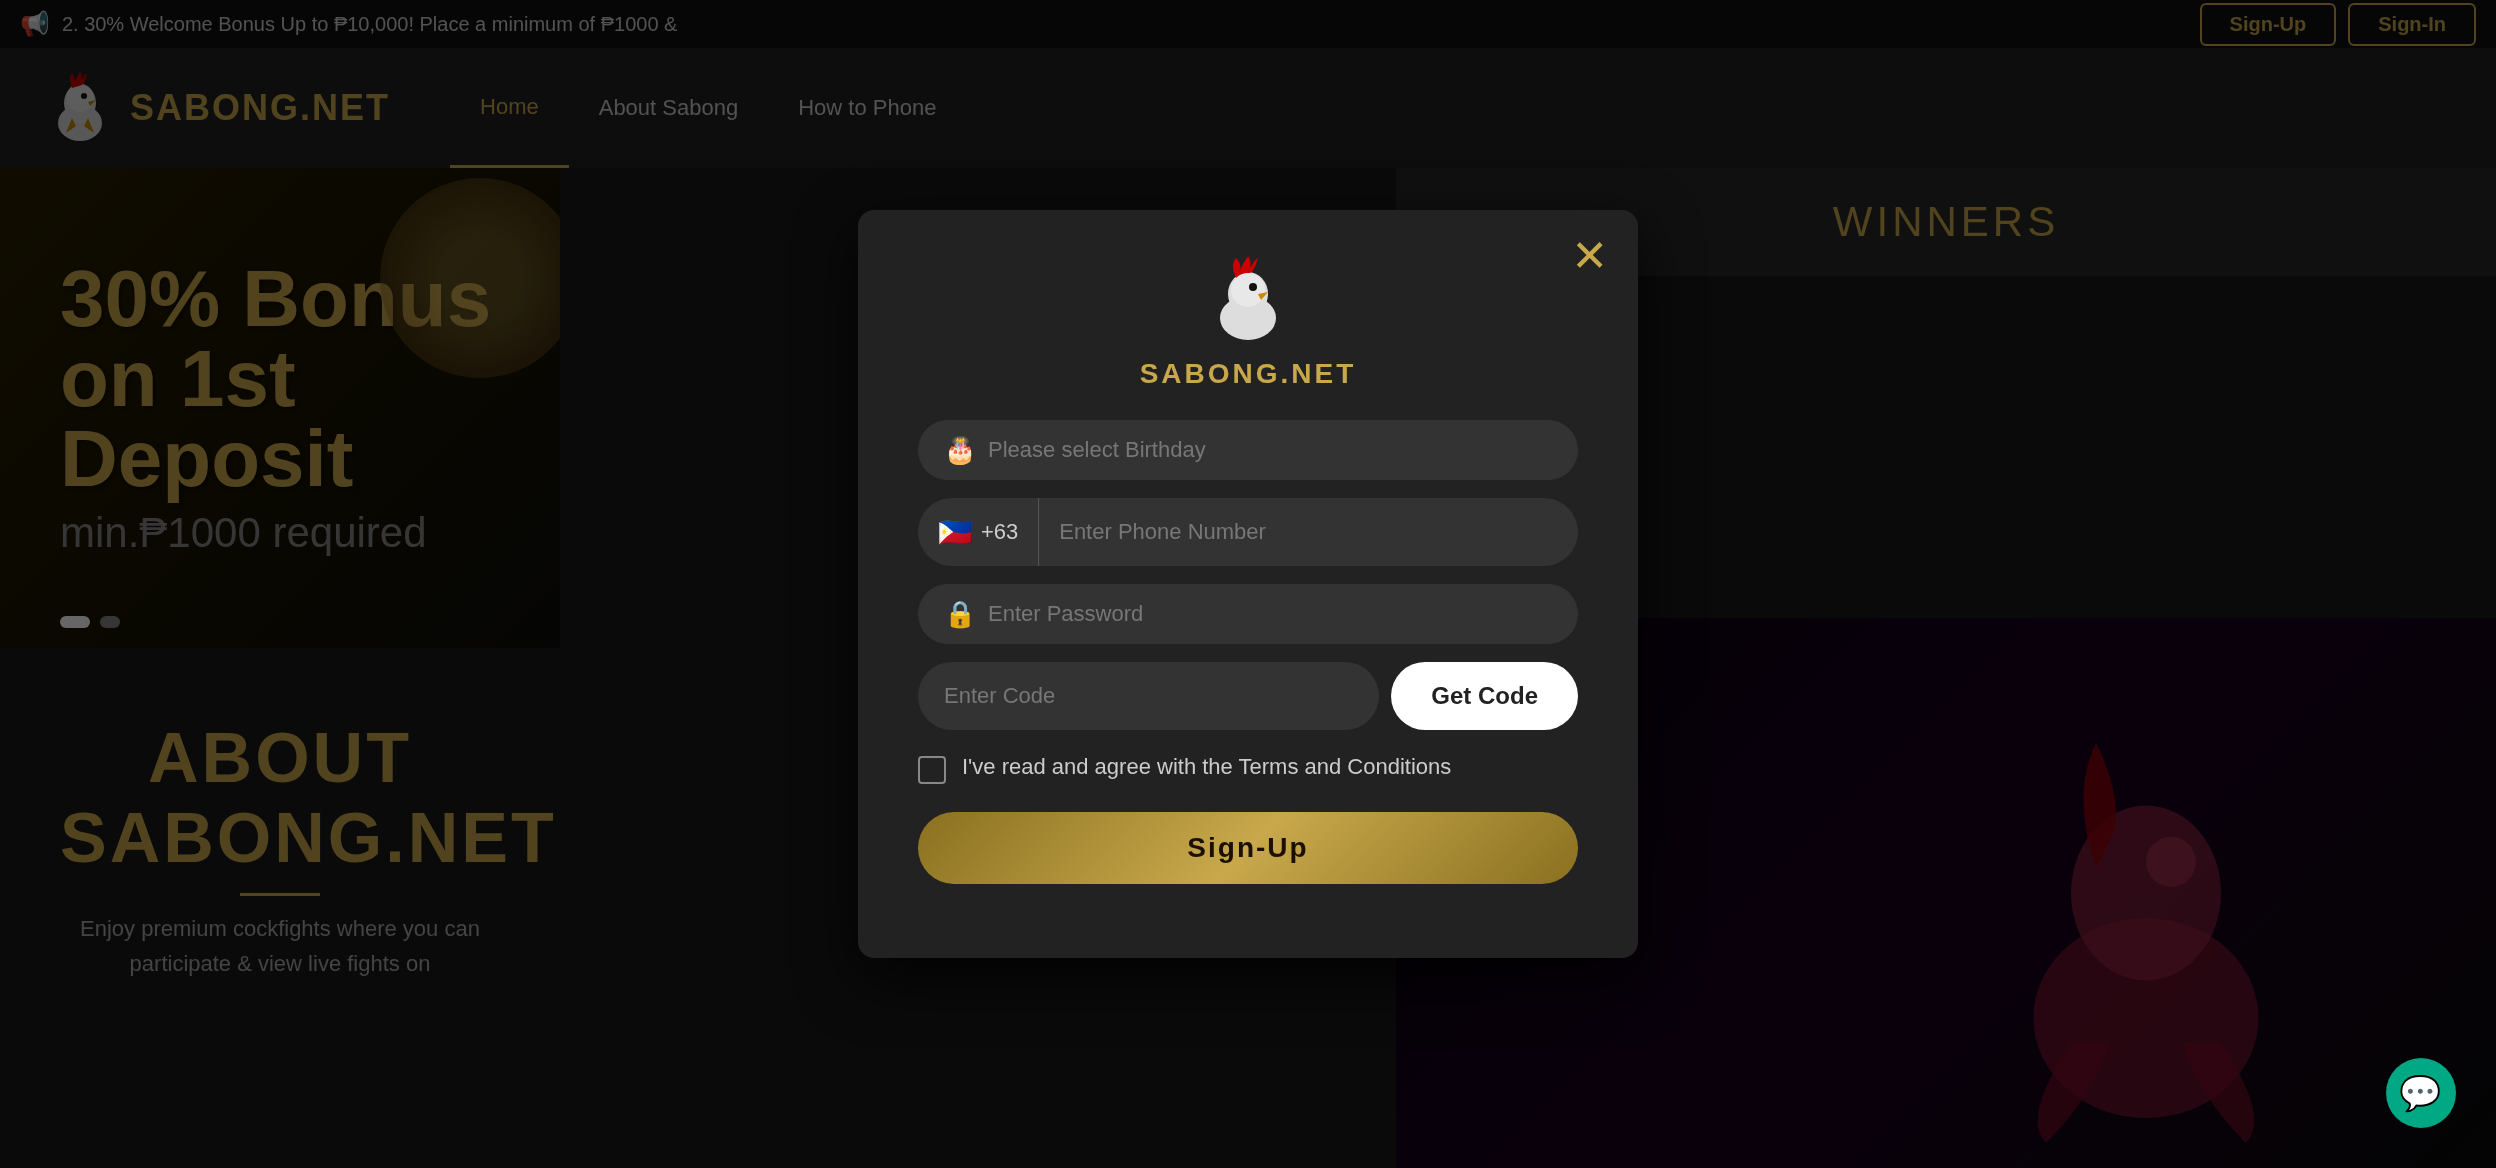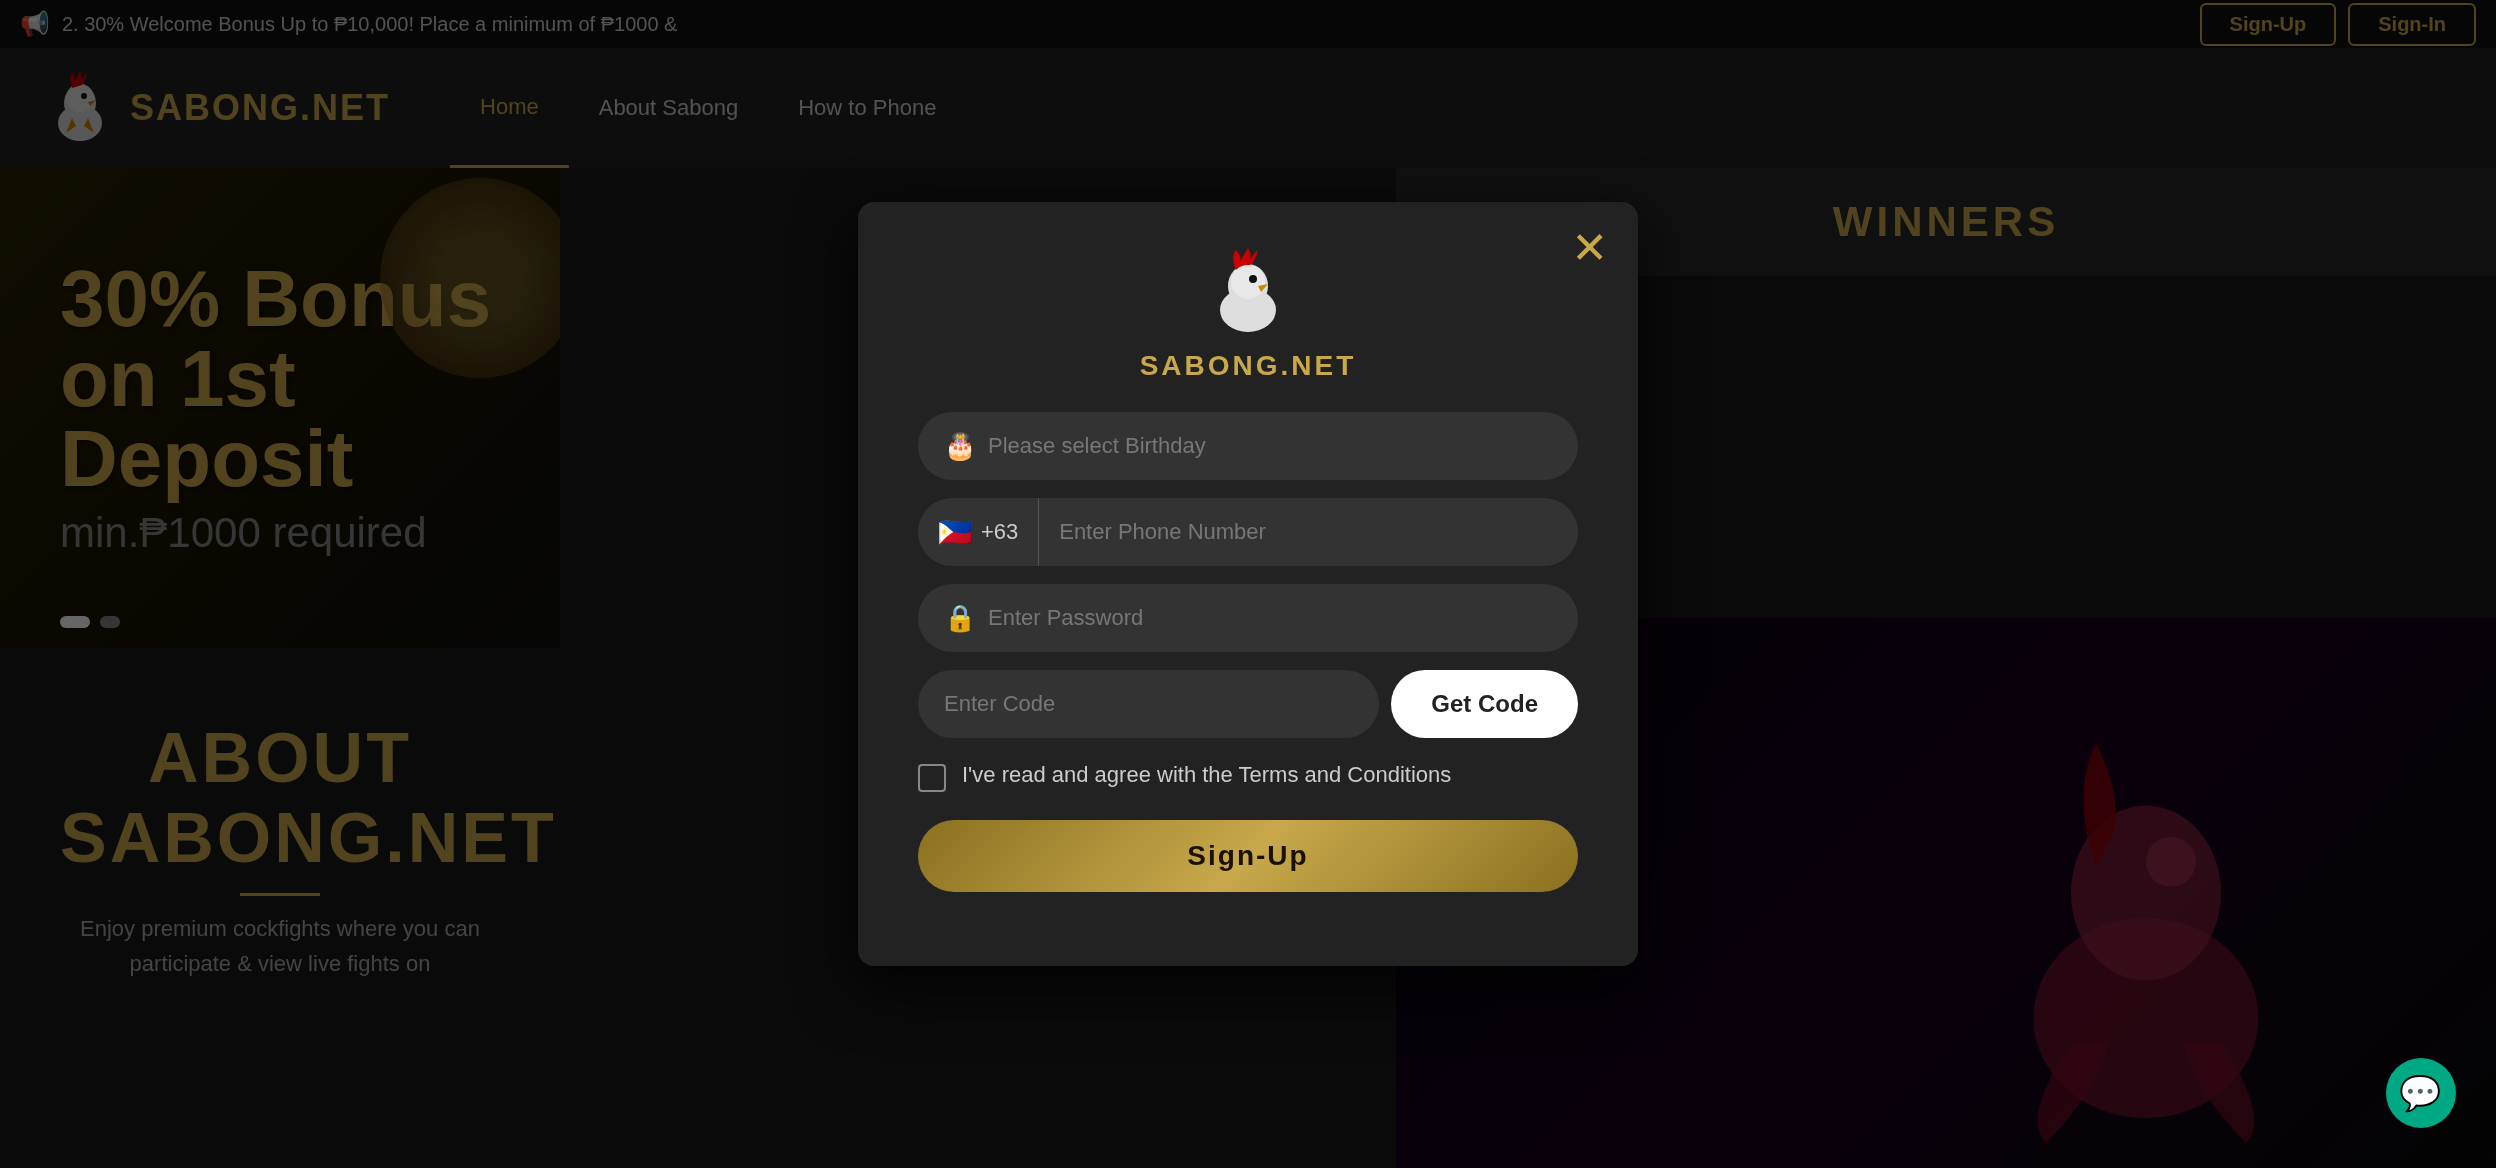--- a/index.html
+++ b/index.html
@@ -186,21 +186,21 @@
       width: 1100px;
       background: #1a1a1a;
     }
     .winners-header {
       background: #2a2a2a;
       padding: 30px 40px;
       text-align: center;
     }
     .winners-title {
       font-size: 42px;
-      font-weight: bold;
+      font-weight: normal;
       color: #c8a84b;
       letter-spacing: 4px;
       text-align: center;
     }
     .play-btn {
       display: block;
       margin: 30px auto;
       padding: 22px 80px;
       background: linear-gradient(135deg, #8a7020, #c8a84b, #8a7020);
       border: none;
@@ -277,21 +277,21 @@
       letter-spacing: 3px;
       margin-top: 8px;
     }
 
     .form-field {
       position: relative;
       margin-bottom: 18px;
     }
     .form-input {
       width: 100%;
-      height: 68px;
+      height: 60px;
       background: #333;
       border: none;
       border-radius: 34px;
       padding: 0 30px 0 70px;
       font-size: 22px;
       color: #888;
       outline: none;
     }
     .form-input::placeholder {
       color: #777;

